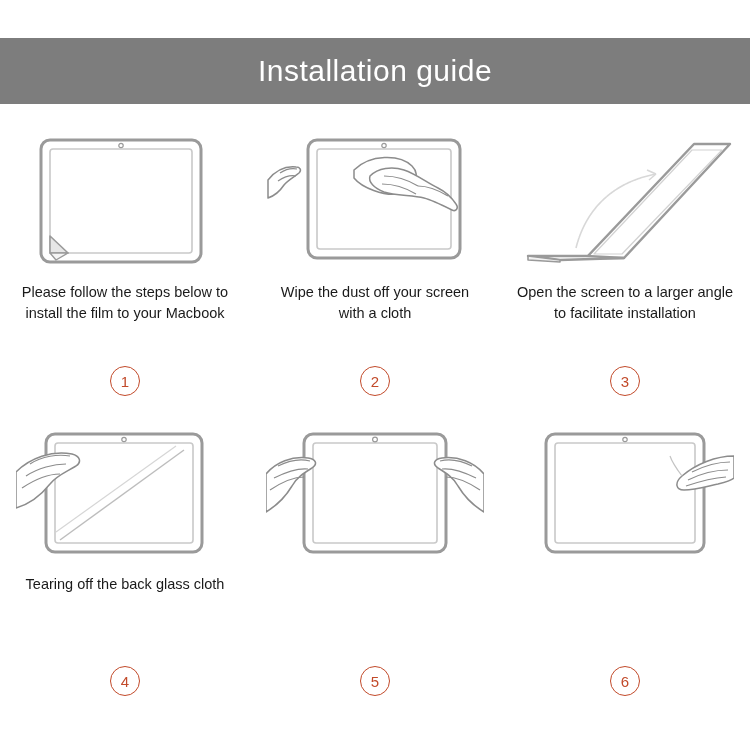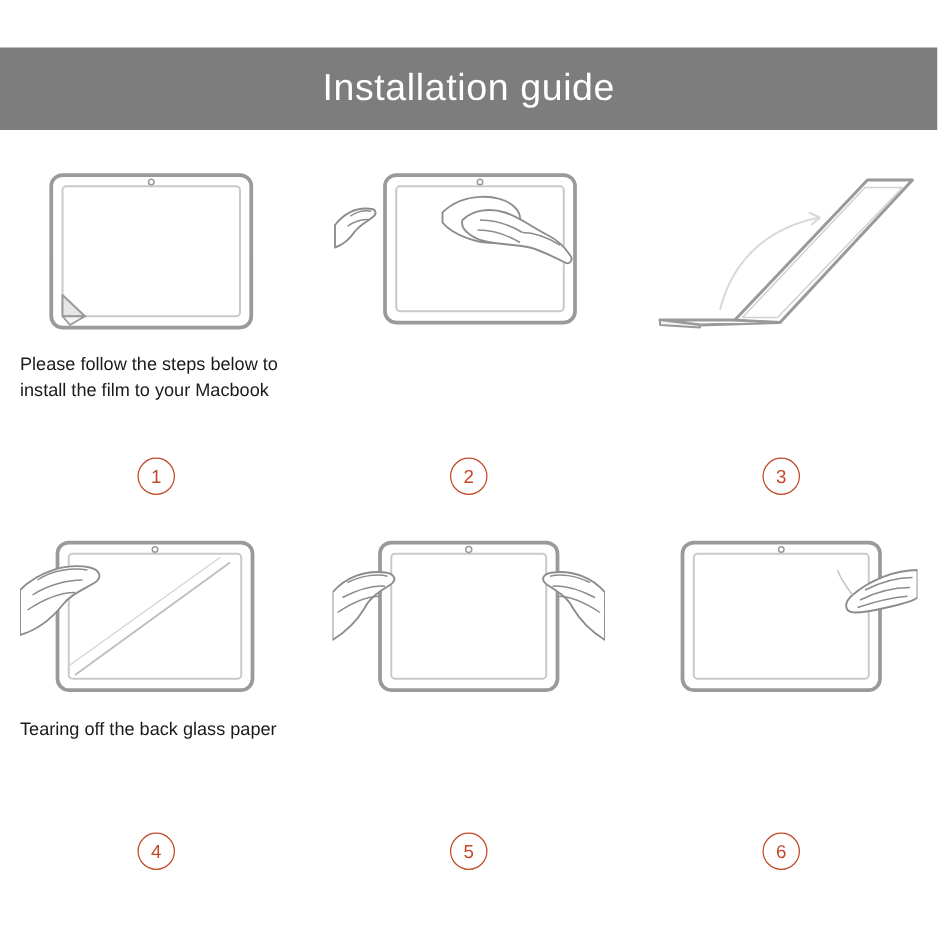--- a/index.html
+++ b/index.html
@@ -60,21 +60,21 @@
     height: 132px;
     position: relative;
     margin-top: 18px;
   }
   .caption {
     width: 218px;
     margin-top: 14px;
     font-size: 14.5px;
     line-height: 21px;
     color: #1a1a1a;
-    text-align: left;
+    text-align: center;
   }
   .step-num {
     margin-top: auto;
     margin-bottom: 14px;
     width: 30px;
     height: 30px;
     border: 1.4px solid #c24a2a;
     border-radius: 50%;
     color: #c24a2a;
     font-size: 15px;
@@ -126,37 +126,39 @@
 
             <path d="M88 34 C104 18 134 18 146 30 C156 40 146 56 132 58 C118 60 96 52 88 42 Z" fill="#ffffff" stroke="#8c8c8c" stroke-width="1.5" stroke-linejoin="round"></path>
 
             <path d="M104 40 C112 32 126 30 138 34 C150 38 160 46 172 52 C180 56 186 62 190 68
                      C193 72 190 76 186 74 C176 69 166 64 158 62 C146 59 130 60 118 56 C108 52 102 46 104 40 Z" fill="#ffffff" stroke="#8c8c8c" stroke-width="1.5" stroke-linejoin="round"></path>
             <path d="M118 40 C130 40 142 44 152 50" fill="none" stroke="#8c8c8c" stroke-width="1.2"></path>
             <path d="M116 48 C128 48 140 52 150 58" fill="none" stroke="#8c8c8c" stroke-width="1.2"></path>
             <path d="M152 50 C162 50 172 54 182 60" fill="none" stroke="#8c8c8c" stroke-width="1.2"></path>
           </svg>
         </div>
+        <div class="caption">Wipe the dust off your screen with a cloth</div>
         <div class="step-num">2</div>
       </div>
 
       <div class="cell">
         <div class="art">
           <svg width="218" height="132" viewBox="0 0 218 132">
 
             <path d="M70 122 L178 8 L214 8 L108 122 Z" fill="#ffffff" stroke="#9a9a9a" stroke-width="2.4" stroke-linejoin="round"></path>
             <path d="M78 118 L176 14 L206 14 L106 118 Z" fill="#ffffff" stroke="#d2d2d2" stroke-width="1.2" stroke-linejoin="round"></path>
 
             <path d="M12 120 L70 120 L108 122 L44 124 Z" fill="#ffffff" stroke="#9a9a9a" stroke-width="2.4" stroke-linejoin="round"></path>
             <path d="M12 120 L12 124 L44 126 L44 124 Z" fill="#f2f2f2" stroke="#9a9a9a" stroke-width="1.6" stroke-linejoin="round"></path>
 
             <path d="M60 112 C70 72 98 46 140 38" fill="none" stroke="#d8d8d8" stroke-width="1.6" stroke-dasharray="1 0"></path>
             <path d="M140 38 L131 34 M140 38 L133 44" fill="none" stroke="#d8d8d8" stroke-width="1.6"></path>
           </svg>
         </div>
+        <div class="caption">Open the screen to a larger angle to facilitate installation</div>
         <div class="step-num">3</div>
       </div>
     </div>
 
     <div class="row-wrap row2">
 
       <div class="cell">
         <div class="art">
           <svg width="218" height="132" viewBox="0 0 218 132">
             <rect x="30" y="6" width="156" height="118" rx="9" ry="9" fill="#ffffff" stroke="#9a9a9a" stroke-width="3"></rect>
@@ -166,21 +168,21 @@
             <path d="M44 112 L168 22" fill="none" stroke="#bdbdbd" stroke-width="1.4"></path>
             <path d="M40 104 L160 18" fill="none" stroke="#d6d6d6" stroke-width="1.2"></path>
 
             <path d="M0 44 C14 30 36 22 56 26 C64 28 66 34 60 38 C50 44 40 48 34 56
                      C26 66 14 76 0 80 Z" fill="#ffffff" stroke="#8c8c8c" stroke-width="1.5" stroke-linejoin="round"></path>
             <path d="M14 36 C26 28 42 26 54 28" fill="none" stroke="#8c8c8c" stroke-width="1.2"></path>
             <path d="M10 48 C22 40 38 36 50 36" fill="none" stroke="#8c8c8c" stroke-width="1.2"></path>
             <path d="M6 60 C18 52 32 46 44 46" fill="none" stroke="#8c8c8c" stroke-width="1.2"></path>
           </svg>
         </div>
-        <div class="caption">Tearing off the back glass paper</div>
+        <div class="caption">Tearing off the back glass cloth</div>
         <div class="step-num">4</div>
       </div>
 
       <div class="cell">
         <div class="art">
           <svg width="218" height="132" viewBox="0 0 218 132">
             <rect x="38" y="6" width="142" height="118" rx="9" ry="9" fill="#ffffff" stroke="#9a9a9a" stroke-width="3"></rect>
             <rect x="47" y="15" width="124" height="100" rx="3" ry="3" fill="#ffffff" stroke="#c9c9c9" stroke-width="1.6"></rect>
             <circle cx="109" cy="11.5" r="2.4" fill="#ffffff" stroke="#9a9a9a" stroke-width="1.2"></circle>
 

